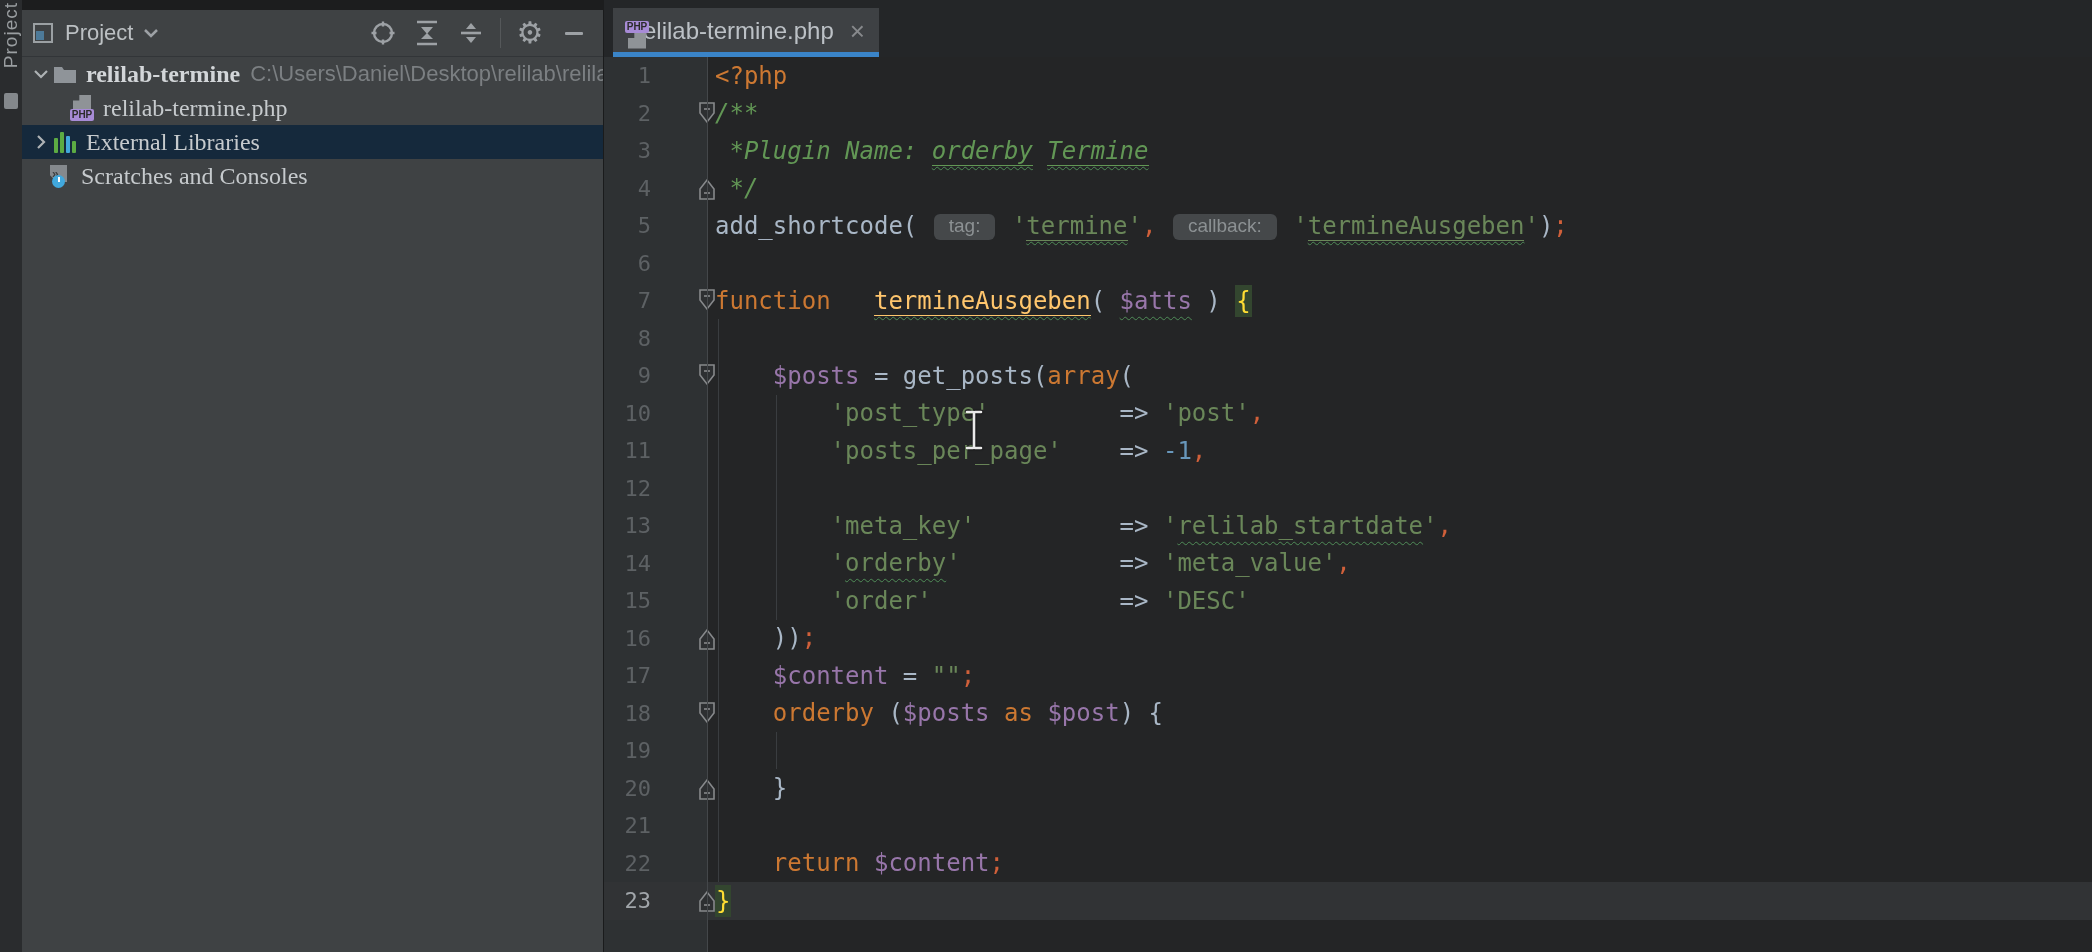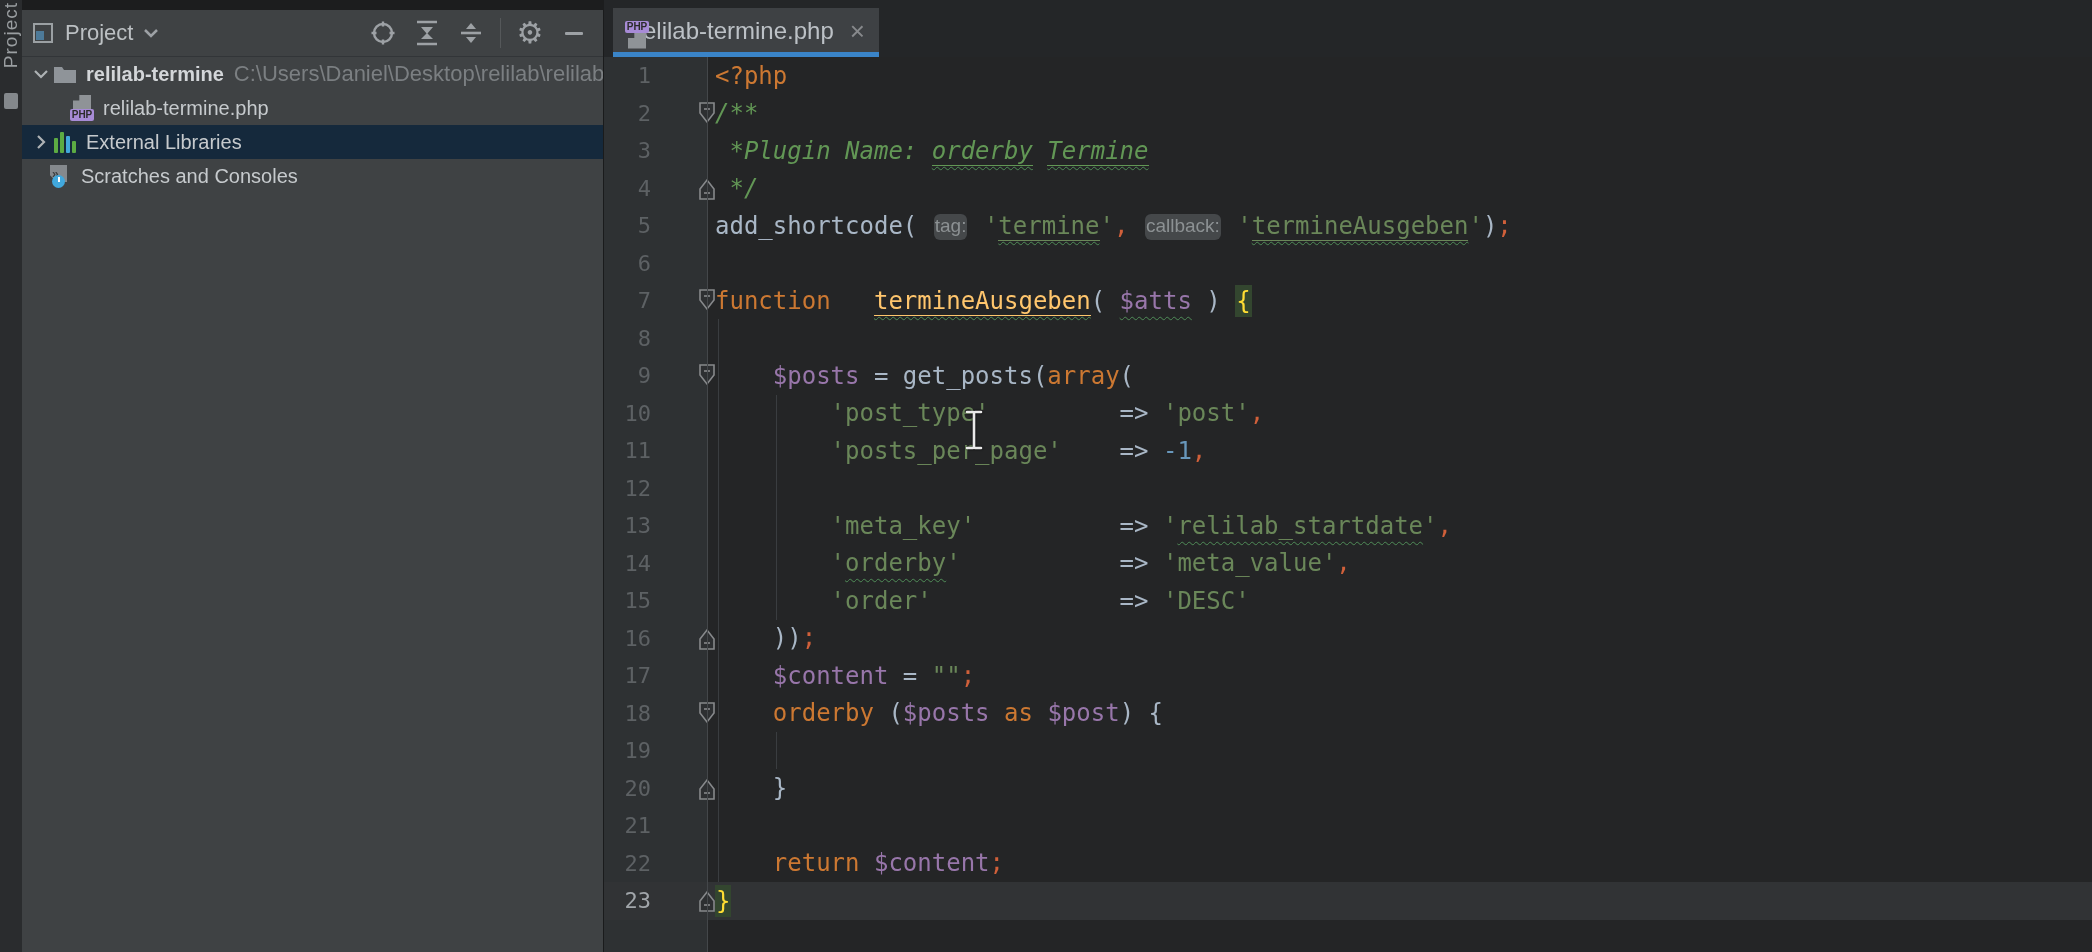--- a/index.html
+++ b/index.html
@@ -23,21 +23,21 @@
   .hicon{width:30px;height:30px;margin-right:14px;display:flex;align-items:center;justify-content:center;}
   .hdr-sep{width:1px;height:30px;background:#55585a;margin-right:14px;}
   .gear-glyph{font-size:30px;color:#9da1a5;line-height:1;}
   .minus-bar{width:18px;height:3px;background:#9da1a5;border-radius:1px;}
 
   .tree{position:absolute;left:0;top:47px;width:100%;}
   .tree-row{height:34px;display:flex;align-items:center;white-space:nowrap;overflow:hidden;}
   .tree-row.selected{background:#15293c;}
   .t-chevron{width:22px;margin-left:8px;flex:0 0 auto;display:flex;align-items:center;justify-content:center;}
   .t-icon{width:26px;margin-right:8px;flex:0 0 auto;display:flex;align-items:center;justify-content:center;}
-  .t-label{color:#c6cacd;font-size:20px;}
+  .t-label{color:#c6cacd;font-size:24px;font-family:Liberation Serif, serif;}
   .t-label.bold{font-weight:bold;color:#d3d6d9;}
   .t-path{color:#7b7f82;font-size:22px;margin-left:10px;}
   .indent-file{width:47px;flex:0 0 auto;}
   .indent-scratch{width:25px;flex:0 0 auto;}
 
   
   .php-file-icon{position:relative;width:24px;height:26px;}
   .php-page{position:absolute;left:3px;top:0;width:18px;height:16px;background:#8f9397;
             clip-path:polygon(0 35%,35% 35%,35% 0,100% 0,100% 100%,0 100%);}
   .php-badge{position:absolute;left:0;bottom:0;width:24px;height:12px;background:#a78bd6;border-radius:2px;
@@ -85,21 +85,21 @@
   .tok.str{color:#6a8759;}
   .tok.cmt{color:#629755;font-style:italic;}
   .tok.var{color:#9876aa;text-align:right;}
   .tok.fndecl{color:#ffc66d;}
   .tok.num{color:#6897bb;}
   .tok.sep{color:#d0603a;}
   .tok.bhl{color:#ffdd33;background:#33462f;padding:2px 1px;}
   .tok.w{text-decoration:underline wavy #4f8c57 1px;text-underline-offset:7px;}
   .tok.wu{text-decoration:underline wavy #4f8c57 1px;text-underline-offset:7px;
           border-bottom:1.5px solid currentColor;}
-  .chip{display:inline-block;background:#45484a;color:#8c9193;border-radius:6px;padding:1px 1px 3px;
+  .chip{display:inline-block;background:#45484a;color:#8c9193;border-radius:6px;padding:1px 15px 3px;
         font-family:"Liberation Sans",sans-serif;font-size:19px;vertical-align:2px;margin:0 2px;}
 
   .ibeam-cursor{position:absolute;left:962px;top:409px;z-index:9;filter:drop-shadow(0 0 1px #000);}
 </style>
 </head>
 <body>
 
 <div class="stripe">
   <div class="stripe-label">Project</div>
   <div class="stripe-square"></div>

